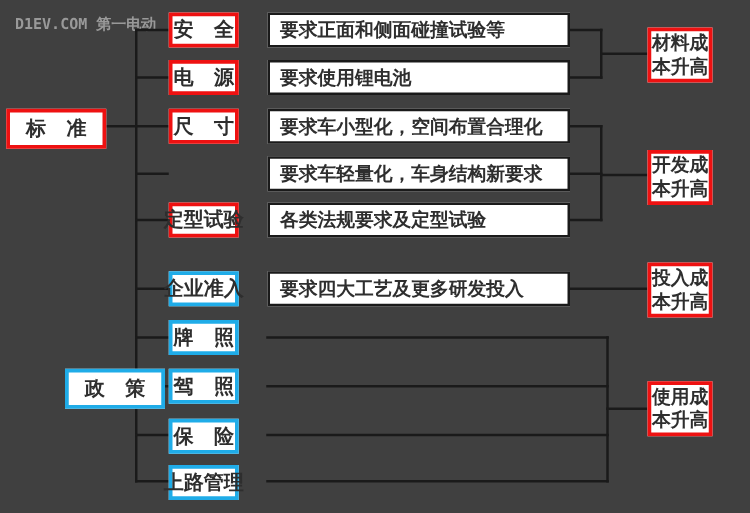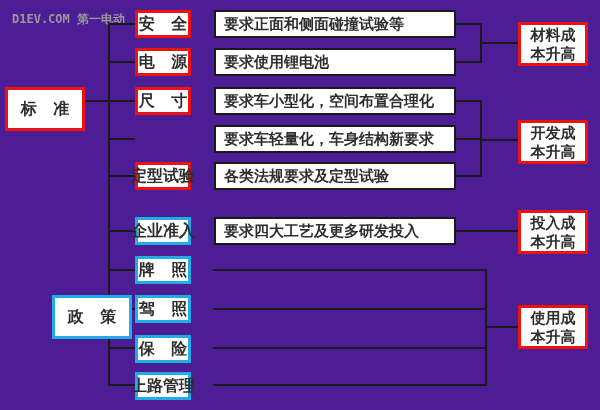--- a/index.html
+++ b/index.html
@@ -1,41 +1,41 @@
 <!DOCTYPE html>
 <html style="--red: #ee1111; --blue: #1face8; --line: #1a1a1a; --text: #2e2e2e; --watermark: #999999;"><head>
 <meta charset="utf-8">
 <style>
   html,body { margin:0; padding:0; background:#ffffff; }
   .stage {
-    position:relative; width:600px; height:410px; background:#4c1d95; overflow:hidden;
+    position:relative; width:600px; height:410px; background:#404040; overflow:hidden;
     font-family:"Liberation Sans","DejaVu Sans",sans-serif;
   }
   .line { position:absolute; background:var(--line,#1a1a1a); }
   .box {
     position:absolute; display:flex; align-items:center; justify-content:center;
     box-sizing:border-box; background:#fff; font-weight:bold; color:var(--text,#2e2e2e);
     white-space:nowrap;
   }
   .cat {
-    width:80px; height:44px; font-size:16px; border:3px solid var(--red,#ee1111);
+    width:80px; height:32px; font-size:16px; border:3px solid var(--red,#ee1111);
     word-spacing:12px;
   }
   .cat.blue { border-color:var(--blue,#1face8);margin-left:46px; }
   .lab {
     left:135px; width:56px; height:28px; font-size:16px;
     border:3px solid var(--red,#ee1111); word-spacing:12px;
   }
   .lab.blue { border-color:var(--blue,#1face8); }
   .desc {
     left:214px; width:242px; height:28px; font-size:15px;
     border:2px solid var(--line,#1a1a1a); justify-content:flex-start; padding-left:8px;
   }
   .cost {
-    left:518px; width:70px; height:44px; font-size:15px; line-height:19px;
+    left:518px; width:52px; height:44px; font-size:15px; line-height:19px;
     border:3px solid var(--red,#ee1111); flex-direction:column;
   }
   .watermark {
     position:absolute; left:12px; top:11px; font-size:12px; color:var(--watermark,#999);
     font-family:"DejaVu Sans Mono","Liberation Mono",monospace; font-weight:bold;
   }
 </style>
 </head>
 <body>
 

